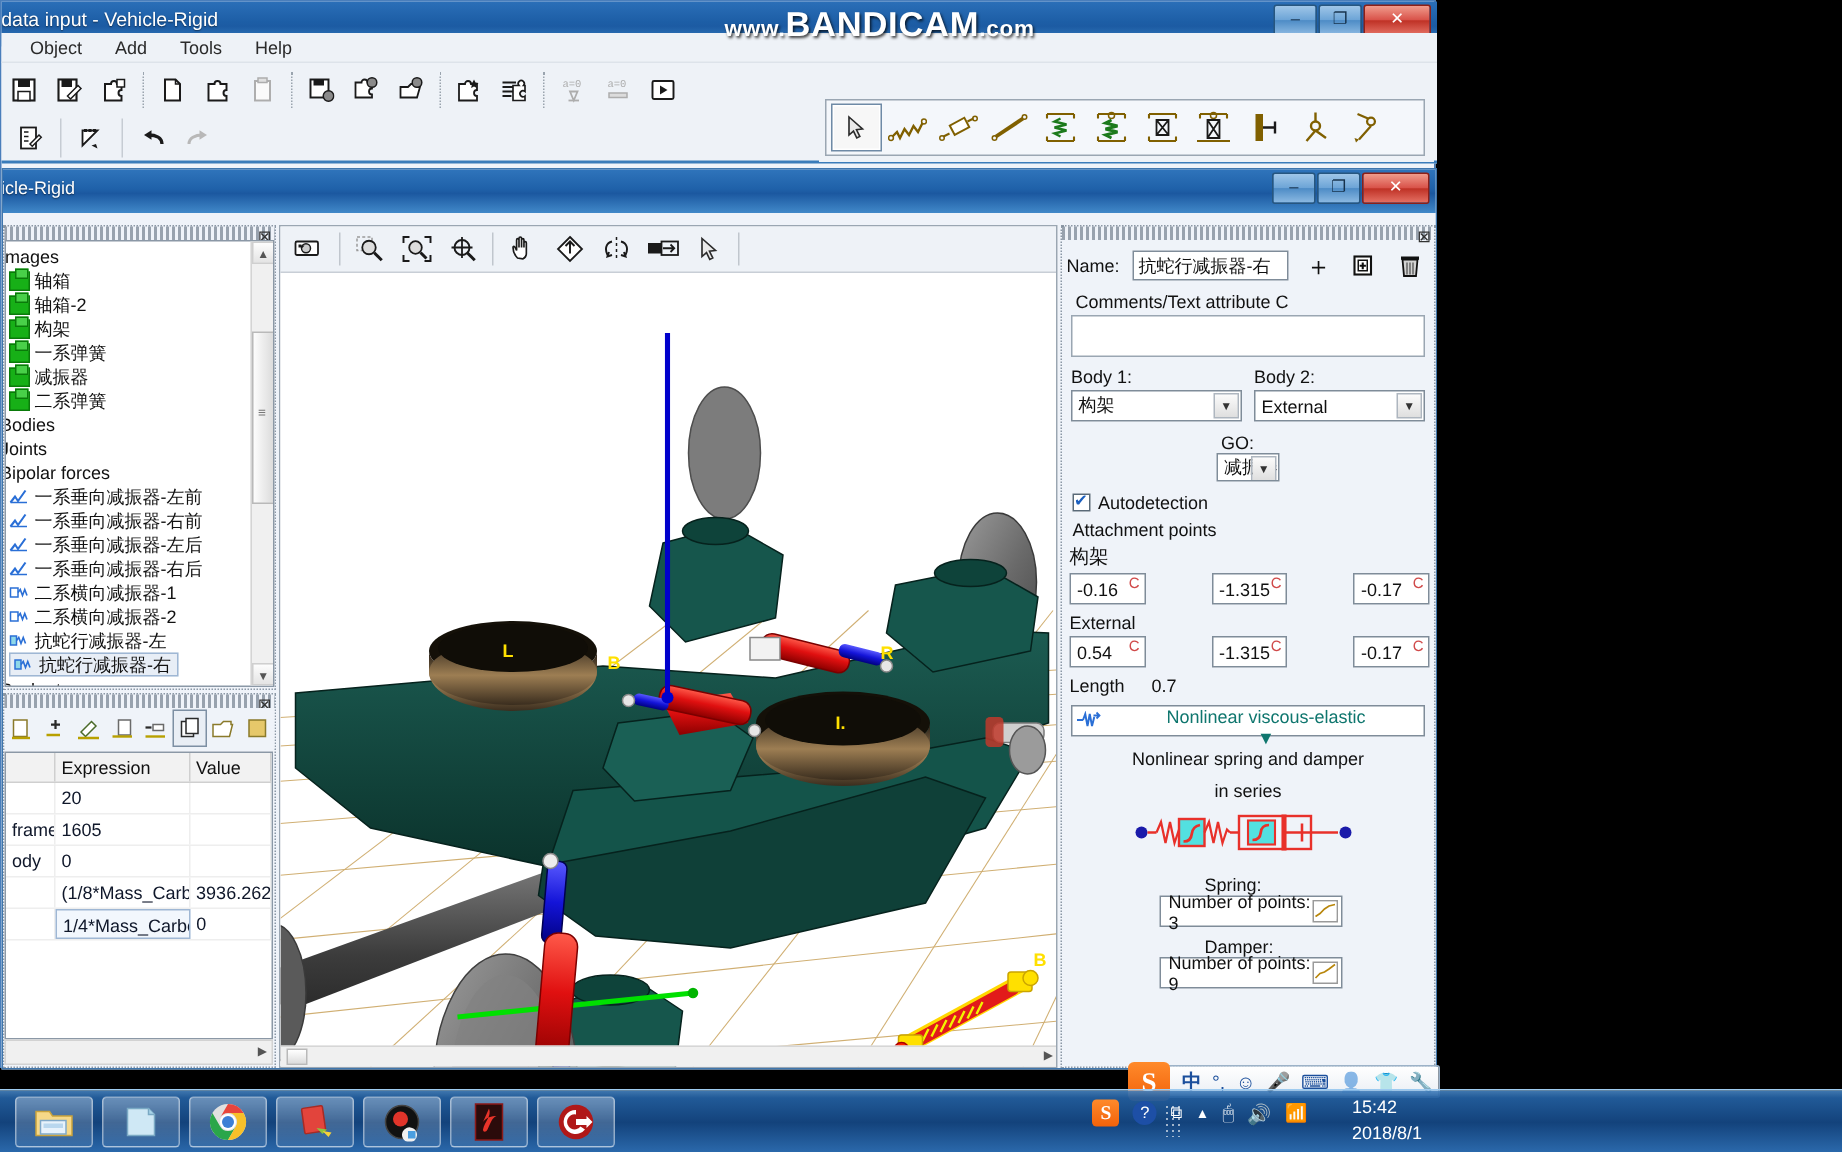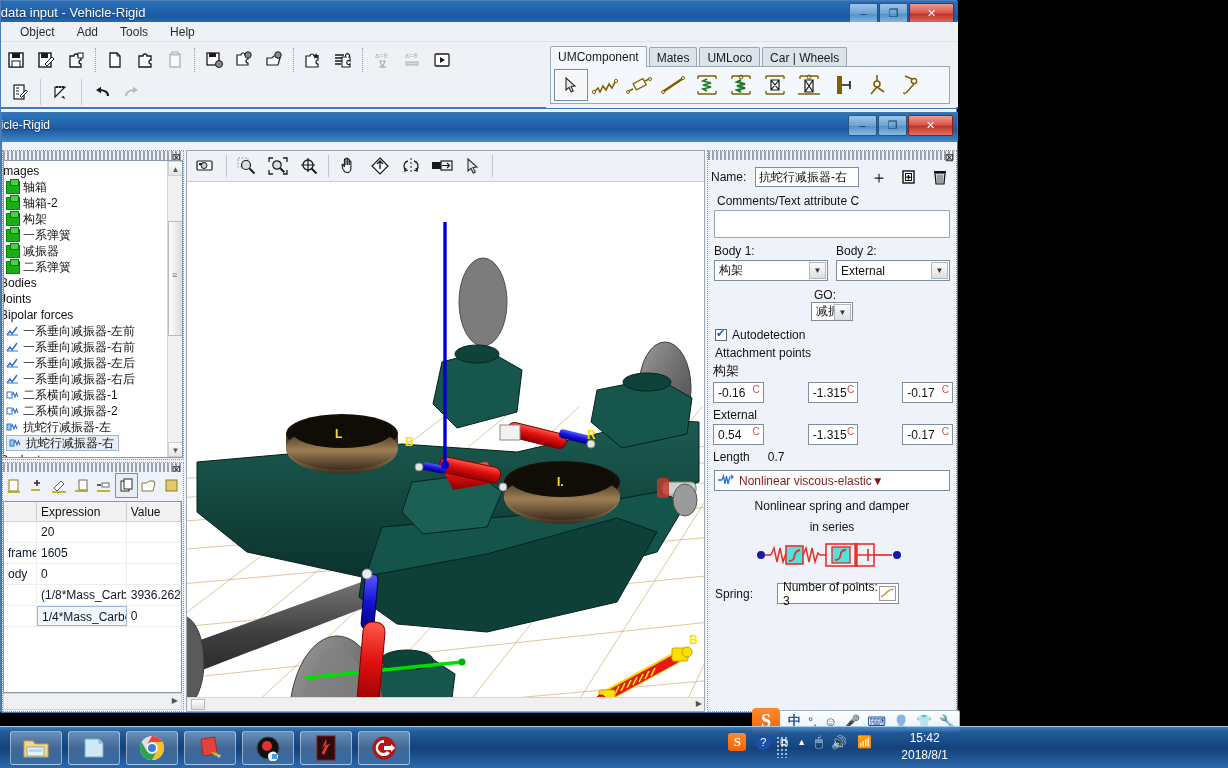--- a/index.html
+++ b/index.html
@@ -208,47 +208,47 @@
   .ap-body { font-size:13px; color:#111; margin: 2px 0 2px 2px; }
   .coord-row { display:flex; gap:5px; margin-bottom: 5px; }
   .coord {
     position:relative; width:75px; height:21px; background:#fff; border:1px solid #7f8c99;
     font-size:12px; color:#111; display:flex; align-items:center; padding-left:4px;
   }
   .coord .cflag { position:absolute; right:3px; top:1px; font-size:10px; color:#d04a4a; }
   .len-row { display:flex; align-items:center; gap:18px; margin: 4px 0 6px 2px; }
   .type-select {
     height:21px; background:#fff; border:1px solid #7f8c99; position:relative;
-    display:flex; align-items:center; font-size:12px; color:#7f1d1d; padding-left:24px; margin-bottom:8px;
+    display:flex; align-items:center; font-size:12px; color:#0f766e; padding-left:24px; margin-bottom:8px;flex-direction:column;
   }
   .type-select .ficon { position:absolute; left:3px; top:3px; font-size:11px; color:#2a6fd6; }
   .fdesc { text-align:center; font-size:12px; color:#111; line-height:15px; margin-bottom:6px; }
   .fdiagram { height:36px; margin: 2px 0 10px 0; display:flex; align-items:center; justify-content:center;}
-  .pts-row { display:flex; align-items:center; margin-bottom:6px; }
+  .pts-row { display:flex; align-items:center; margin-bottom:6px;flex-direction:column; }
   .pts-lbl { width:62px; font-size:12px; color:#111; }
   .pts-box {
     height:21px; background:#fff; border:1px solid #7f8c99; width:122px;
     display:flex; align-items:center; justify-content:space-between; padding:0 2px 0 5px; font-size:12px; color:#111;
   }
   .pts-ico { width:18px; height:15px; border:1px solid #9a9a9a; background:#fff; font-size:9px; color:#b8860b; text-align:center; line-height:13px;}
 
   
   #taskbar {
     position:absolute; left:0; bottom:0; width:1228px; height:42px;
     background: linear-gradient(180deg, rgba(70,130,190,.92) 0%, rgba(35,95,160,.95) 12%, rgba(20,70,130,.95) 52%, rgba(45,110,180,.95) 100%);
     border-top:1px solid #9ecbf0;
   }
   .task-items { position:absolute; left:10px; top:4px; display:flex; gap:6px; align-items:center; }
   .task-btn {
     width:52px; height:34px; border:1px solid rgba(255,255,255,.45); border-radius:3px;
     background: linear-gradient(180deg, rgba(255,255,255,.32), rgba(255,255,255,.08));
     display:flex; align-items:center; justify-content:center;
   }
   .tray { position:absolute; right:356px; top:6px; display:flex; align-items:center; gap:9px; color:#fff; font-size:13px;}
-  .tray-clock { position:absolute; right:280px; top:3px; color:#fff; font-size:12px; text-align:center; line-height:17px; }
+  .tray-clock { position:absolute; right:280px; top:3px; color:#fff; font-size:12px; line-height:17px; }
   .tray-dots { position:absolute; right:440px; top:9px; width:12px; height:22px;
     background-image: radial-gradient(circle, rgba(255,255,255,.6) 1px, transparent 1px);
     background-size:4px 4px; }
 
   
   .ime-bar {
     position:absolute; right:268px; bottom:36px; height:22px; width:203px;
     background: linear-gradient(180deg,#ffffff,#e9eef4);
     border:1px solid #9cb2c8; border-radius:2px;
     display:flex; align-items:center; gap:7px; padding-left:30px; font-size:13px; color:#1b4f9c;
@@ -404,26 +404,20 @@
         <div class="tb-btn dim">
           <svg width="20" height="18" viewBox="0 0 20 18">
               <path d="M4 13c0-4 4-6 9-6" fill="none" stroke="#b8b8b8" stroke-width="2"></path>
               <path d="M16 7l-5-3.2v6.4z" fill="#b8b8b8"></path>
             </svg>
         </div>
       </div>
     </div>
 
     <div class="comp-panel">
-      <div class="comp-tabs">
-        <div class="comp-tab active">UMComponent</div>
-        <div class="comp-tab">Mates</div>
-        <div class="comp-tab">UMLoco</div>
-        <div class="comp-tab">Car | Wheels</div>
-      </div>
       <div class="comp-toolbar">
         <div class="ct-btn sel">
           <svg width="16" height="18" viewBox="0 0 16 18">
               <path d="M3 2l9 8-4 .5 2.2 4.5-2 1-2.2-4.6L3 14z" fill="#eaeaea" stroke="#2b2b2b" stroke-width="1.1"></path>
             </svg>
         </div>
         <div class="ct-btn">
           <svg width="26" height="22" viewBox="0 0 26 22">
               <path d="M3 17 L6 14 8 18 11 12 14 16 17 10 20 14 23 8" fill="none" stroke="#806000" stroke-width="1.6"></path>
               <circle cx="2" cy="18" r="1.6" fill="none" stroke="#806000"></circle>
@@ -1072,28 +1066,43 @@
               <div class="pts-box">
                 <span>Number of points: 3</span>
                 <span class="pts-ico">
                   <svg width="15" height="12" viewBox="0 0 15 12">
                       <rect width="15" height="12" fill="#fff"></rect>
                       <path d="M1 10 L4 8 7 5 10 3 14 2" fill="none" stroke="#b8860b" stroke-width="1.1"></path>
                     </svg>
                 </span>
               </div>
             </div>
+            <div class="pts-row" style="margin-left:4px;">
+              <div class="pts-lbl">Damper:</div>
+              <div class="pts-box">
+                <span>Number of points: 9</span>
+                <span class="pts-ico">
+                  <svg width="15" height="12" viewBox="0 0 15 12">
+                      <rect width="15" height="12" fill="#fff"></rect>
+                      <path d="M1 10 L4 7 7 6 10 4 14 1" fill="none" stroke="#b8860b" stroke-width="1.1"></path>
+                    </svg>
+                </span>
+              </div>
+            </div>
 
           </div>
         </div>
 
       </div>
     </div>
   </div>
 
+  <div class="bandicam">
+    <span class="small">www.</span><span class="big">BANDICAM</span><span class="small">.com</span>
+  </div>
 
   <div class="ime-bar">
     <div class="sogou-logo">S</div>
     <span style="font-weight:bold;">中</span>
     <span>°,</span>
     <span>☺</span>
     <span>🎤</span>
     <span>⌨</span>
     <span style="opacity:.5;">👤</span>
     <span>👕</span>

